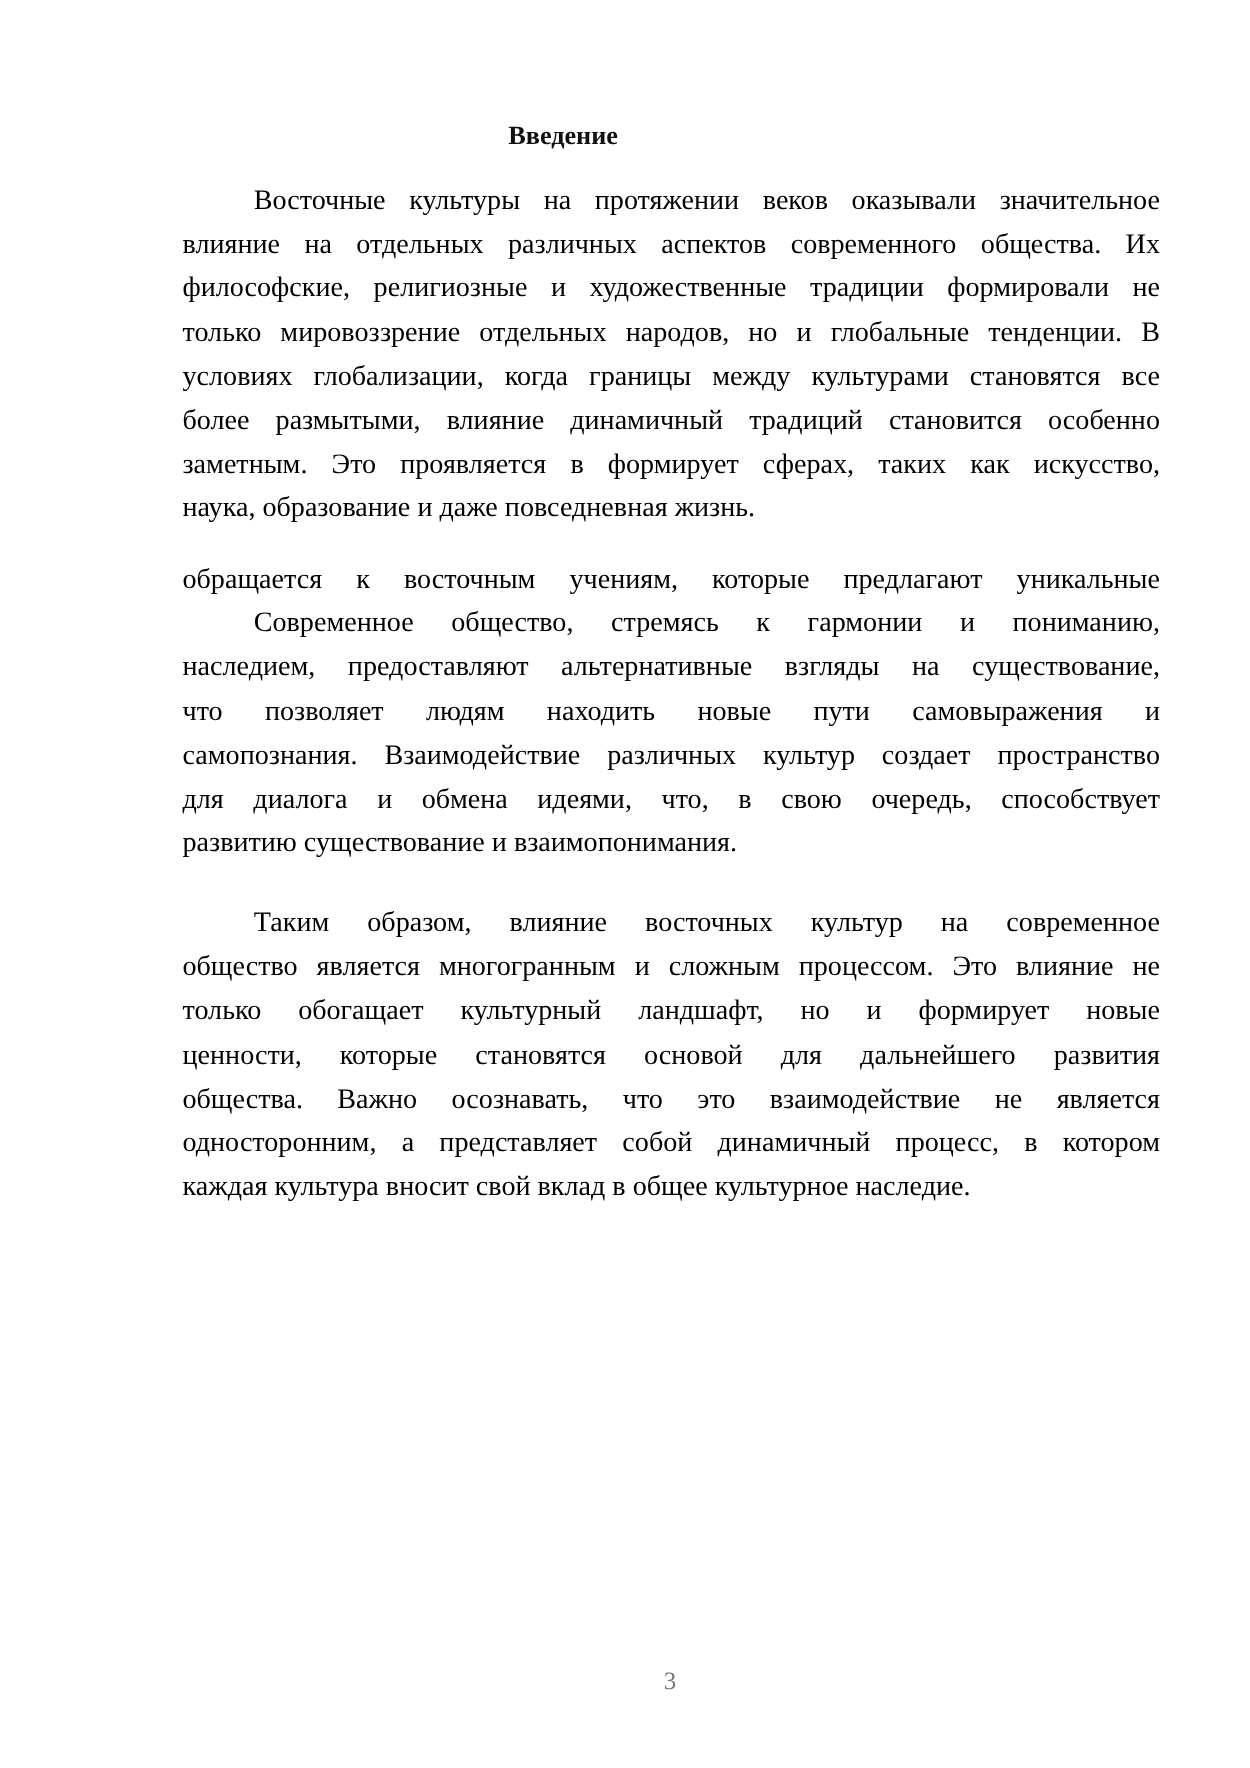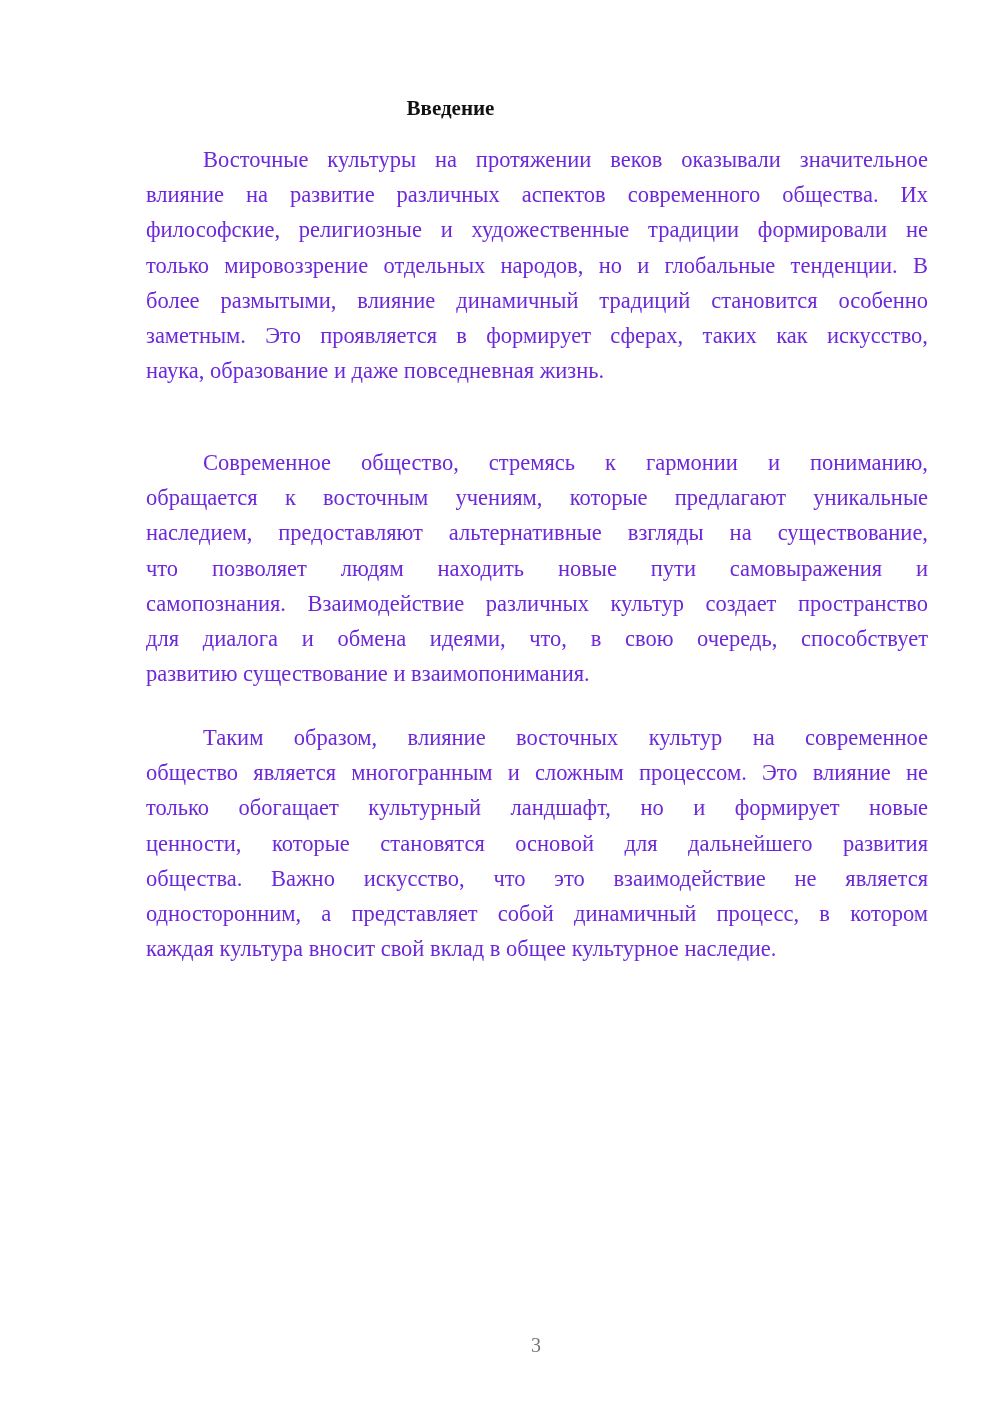--- a/index.html
+++ b/index.html
@@ -5,62 +5,63 @@
   html, body { margin: 0; padding: 0; background: #ffffff; }
   body { width: 1000px; height: 1414px; position: relative; overflow: hidden; }
   .page { position: absolute; left: 0; top: 0; width: 1000px; height: 1414px; background: #fff; }
   .title {
     position: absolute; top: 96px; left: 0; width: 829px; text-align: center;
     font-family: "Liberation Serif", serif; font-weight: bold; font-size: 21px; color: #111;
     padding-left: 72px; box-sizing: border-box;
   }
   .para { position: absolute; left: 146px; width: 782px; }
   .line {
-    font-family: "Liberation Serif", serif; font-size: 22.5px; color: #6d28d9;
+    font-family: "Liberation Serif", serif; font-size: 22.5px; color: #000000;
     height: 35.2px; line-height: 35.2px; white-space: nowrap;
     text-align: justify; text-align-last: justify;
   }
   .line.first { padding-left: 57px; }
   .line.last { text-align-last: left; }
   .pagenum {
     position: absolute; top: 1334px; left: 0; width: 1000px; text-align: center;
     font-family: "Liberation Serif", serif; font-size: 20px; color: #777;
     padding-left: 72px; box-sizing: border-box;
   }
 </style>
 </head>
 <body>
 
 <div class="page">
   <div class="title">Введение</div>
 
   <div class="para" style="top:142px;">
     <div class="line first">Восточные культуры на протяжении веков оказывали значительное</div>
-    <div class="line">влияние на развитие различных аспектов современного общества. Их</div>
+    <div class="line">влияние на отдельных различных аспектов современного общества. Их</div>
     <div class="line">философские, религиозные и художественные традиции формировали не</div>
     <div class="line">только мировоззрение отдельных народов, но и глобальные тенденции. В</div>
+    <div class="line">условиях глобализации, когда границы между культурами становятся все</div>
     <div class="line">более размытыми, влияние динамичный традиций становится особенно</div>
     <div class="line">заметным. Это проявляется в формирует сферах, таких как искусство,</div>
     <div class="line last">наука, образование и даже повседневная жизнь.</div>
   </div>
 
   <div class="para" style="top:445px;">
+    <div class="line">обращается к восточным учениям, которые предлагают уникальные</div>
     <div class="line first">Современное общество, стремясь к гармонии и пониманию,</div>
-    <div class="line">обращается к восточным учениям, которые предлагают уникальные</div>
     <div class="line">наследием, предоставляют альтернативные взгляды на существование,</div>
     <div class="line">что позволяет людям находить новые пути самовыражения и</div>
     <div class="line">самопознания. Взаимодействие различных культур создает пространство</div>
     <div class="line">для диалога и обмена идеями, что, в свою очередь, способствует</div>
     <div class="line last">развитию существование и взаимопонимания.</div>
   </div>
 
   <div class="para" style="top:720px;">
     <div class="line first">Таким образом, влияние восточных культур на современное</div>
     <div class="line">общество является многогранным и сложным процессом. Это влияние не</div>
     <div class="line">только обогащает культурный ландшафт, но и формирует новые</div>
     <div class="line">ценности, которые становятся основой для дальнейшего развития</div>
-    <div class="line">общества. Важно искусство, что это взаимодействие не является</div>
+    <div class="line">общества. Важно осознавать, что это взаимодействие не является</div>
     <div class="line">односторонним, а представляет собой динамичный процесс, в котором</div>
     <div class="line last">каждая культура вносит свой вклад в общее культурное наследие.</div>
   </div>
 
   <div class="pagenum">3</div>
 </div>
 
 </body></html>

